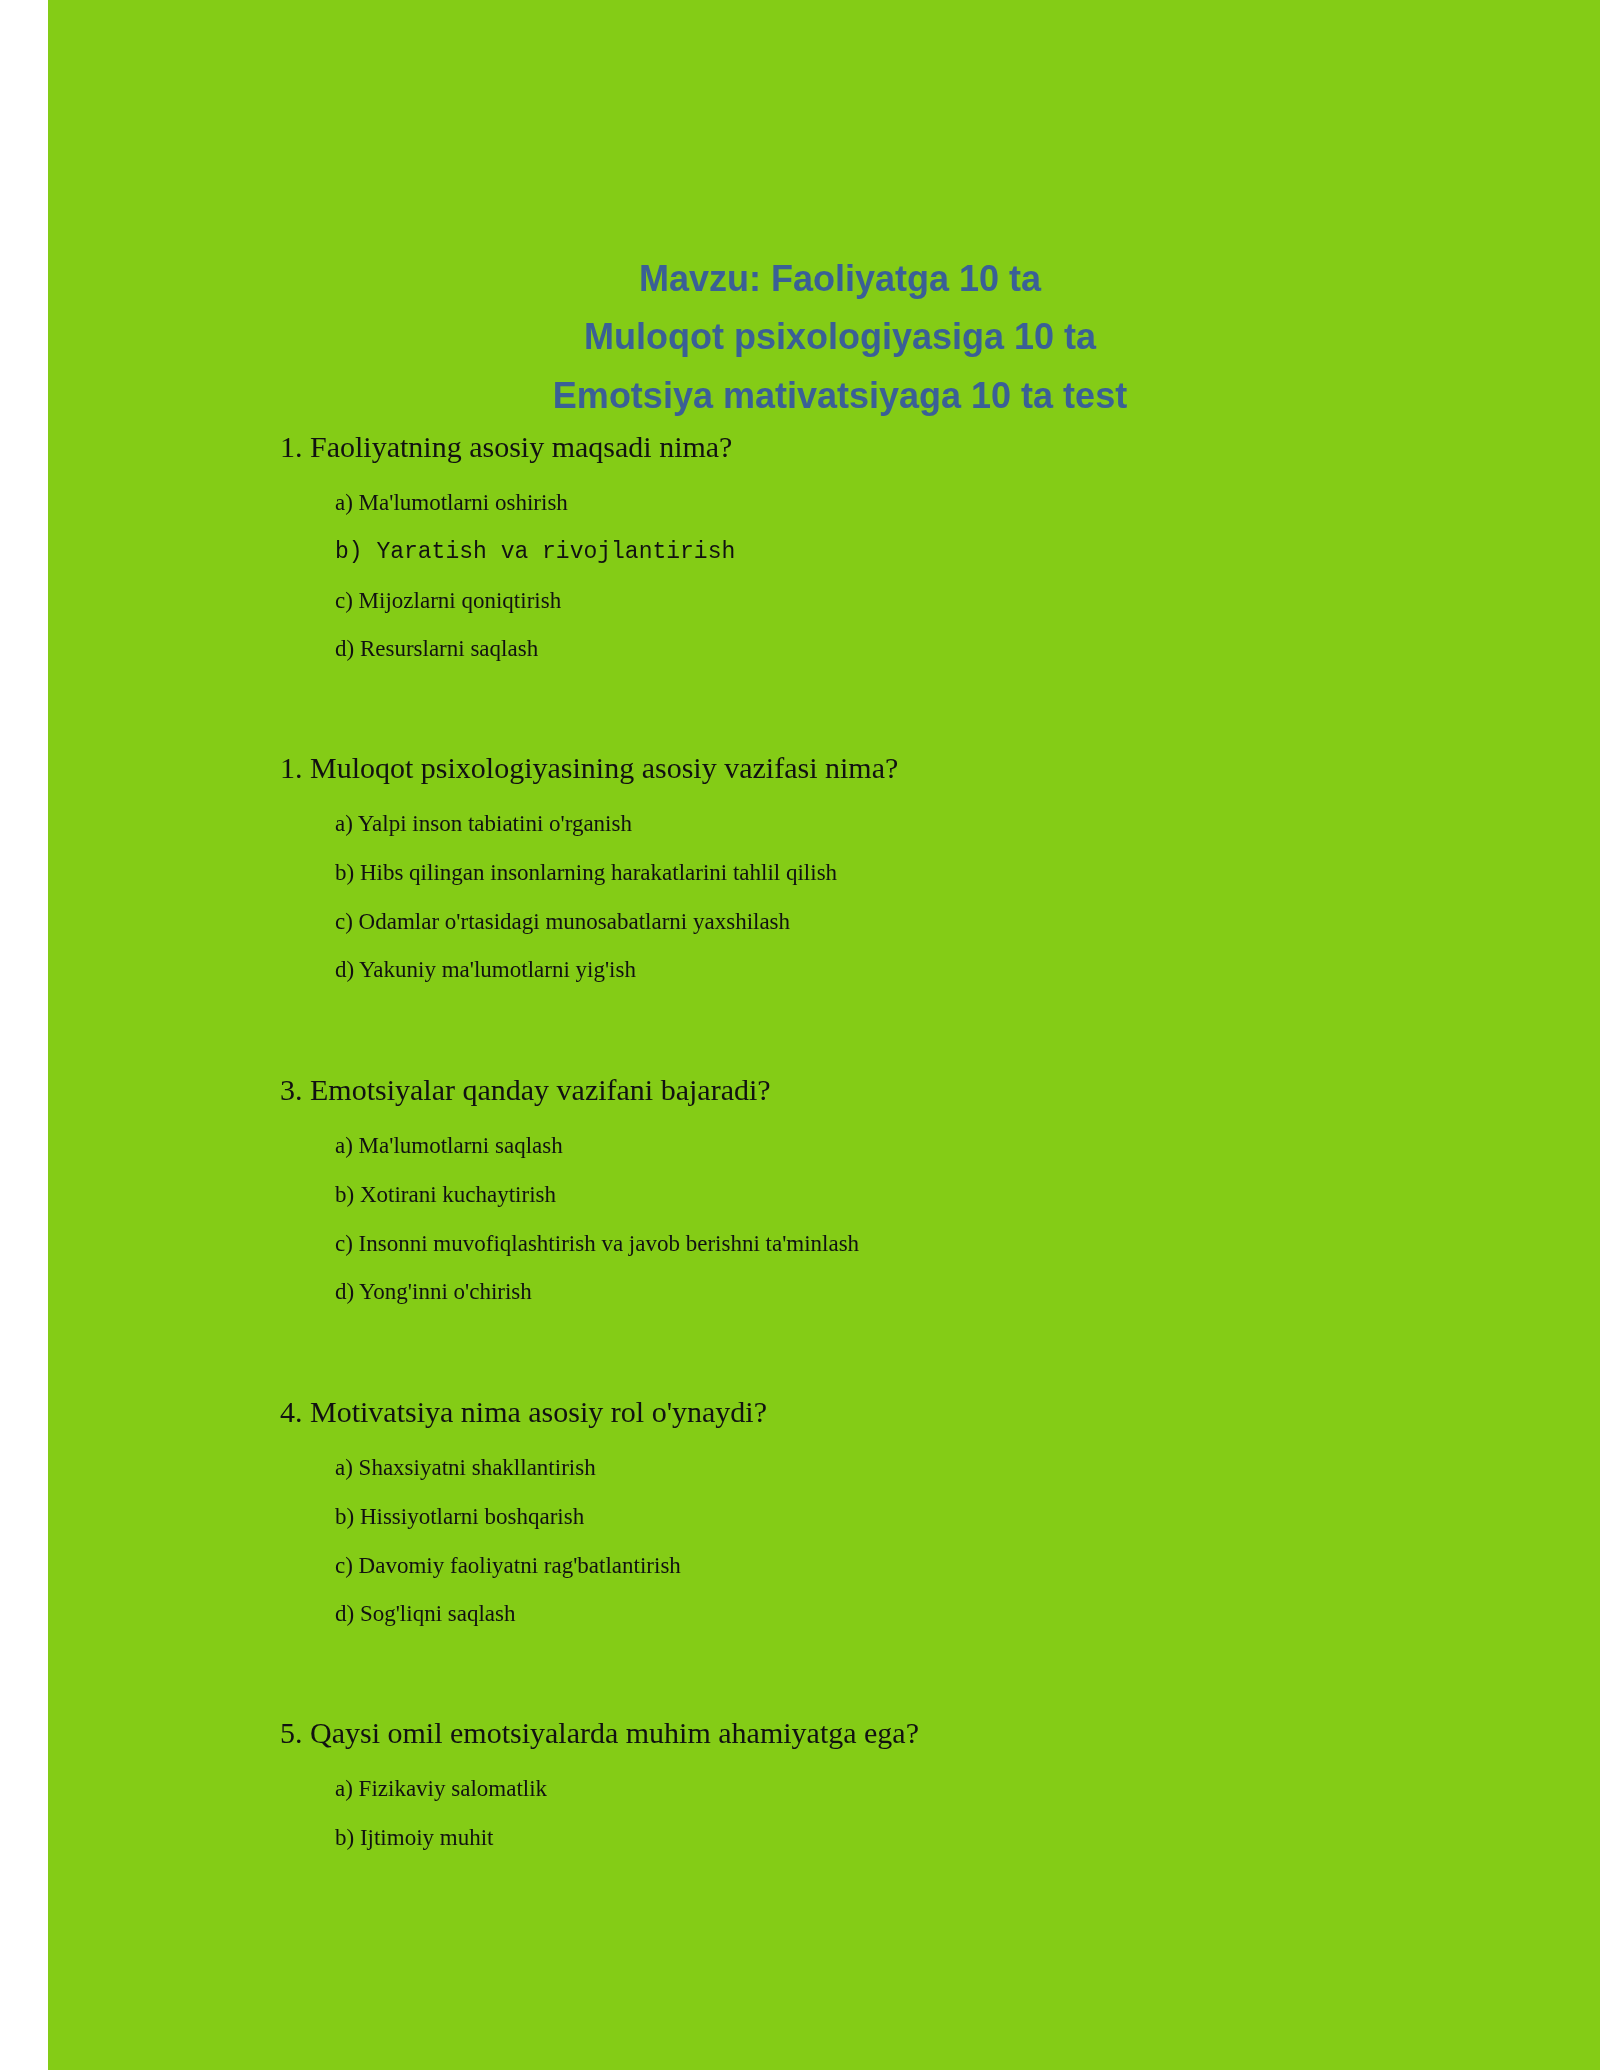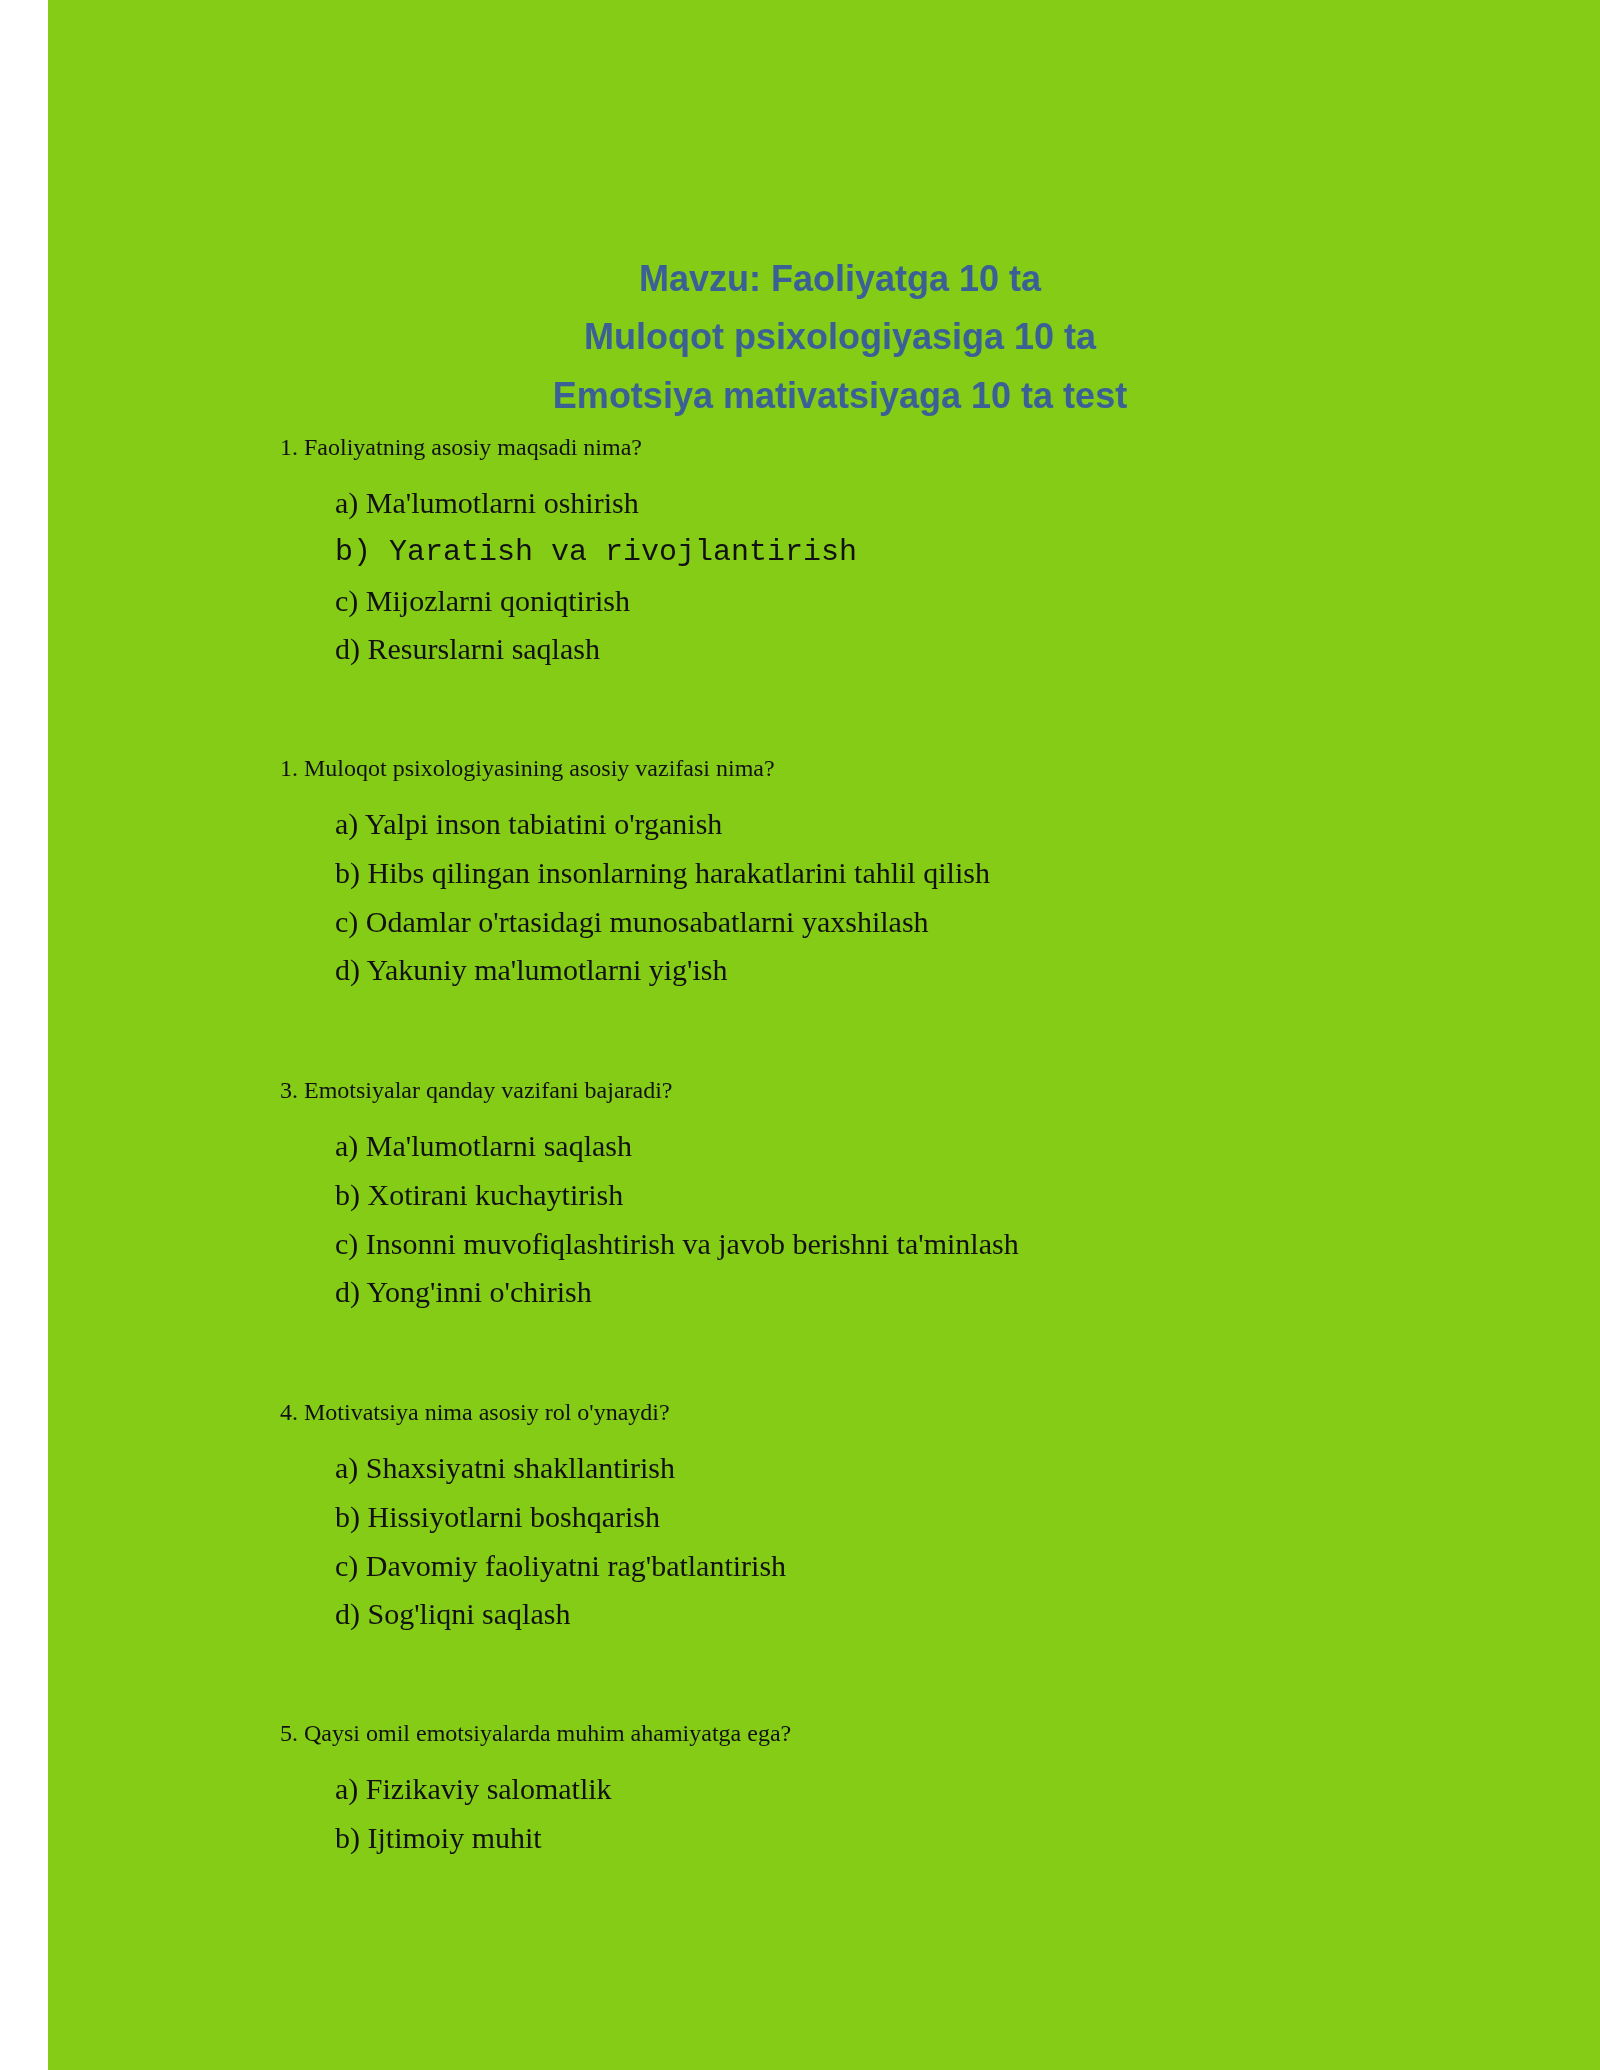--- a/index.html
+++ b/index.html
@@ -5,26 +5,26 @@
   html, body { margin: 0; padding: 0; background: #ffffff; }
   body { width: 1600px; height: 2070px; position: relative; overflow: hidden; }
   .page { position: absolute; left: 0; top: 0; width: 1600px; height: 2070px; background: #84cc16; margin-left: 48px; }
   .title-line {
     position: absolute; left: 0; width: 1584px; text-align: center;
     font-family: "Liberation Sans", sans-serif; font-weight: bold;
     font-size: 36px; line-height: 36px; color: #3a6096; white-space: nowrap;
   }
   .question {
     position: absolute; left: 232px;
-    font-family: "Liberation Serif", serif; font-size: 24px; line-height: 30px;
+    font-family: "Liberation Serif", serif; font-size: 30px; line-height: 30px;
     color: #111111; white-space: nowrap;
   }
   .option {
     position: absolute; left: 287px;
-    font-family: "Liberation Serif", serif; font-size: 30px; line-height: 30px;
+    font-family: "Liberation Serif", serif; font-size: 23px; line-height: 30px;
     color: #111111; white-space: nowrap;
   }
 </style>
 </head>
 <body>
 
 <div class="page">
 
   <div>
     <div class="title-line" style="top:261px;">Mavzu: Faoliyatga 10 ta</div>

